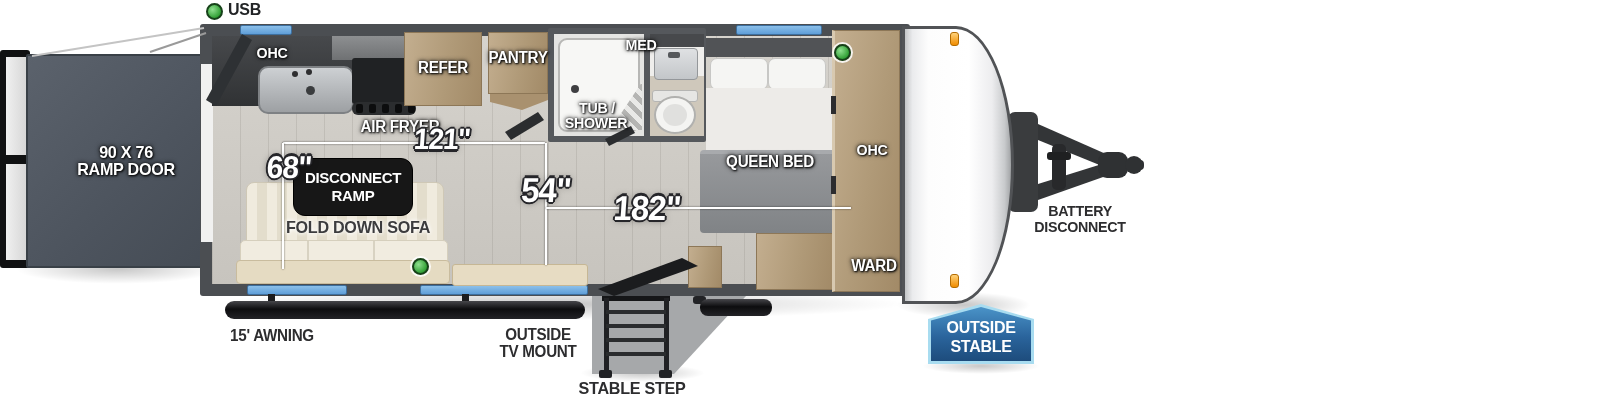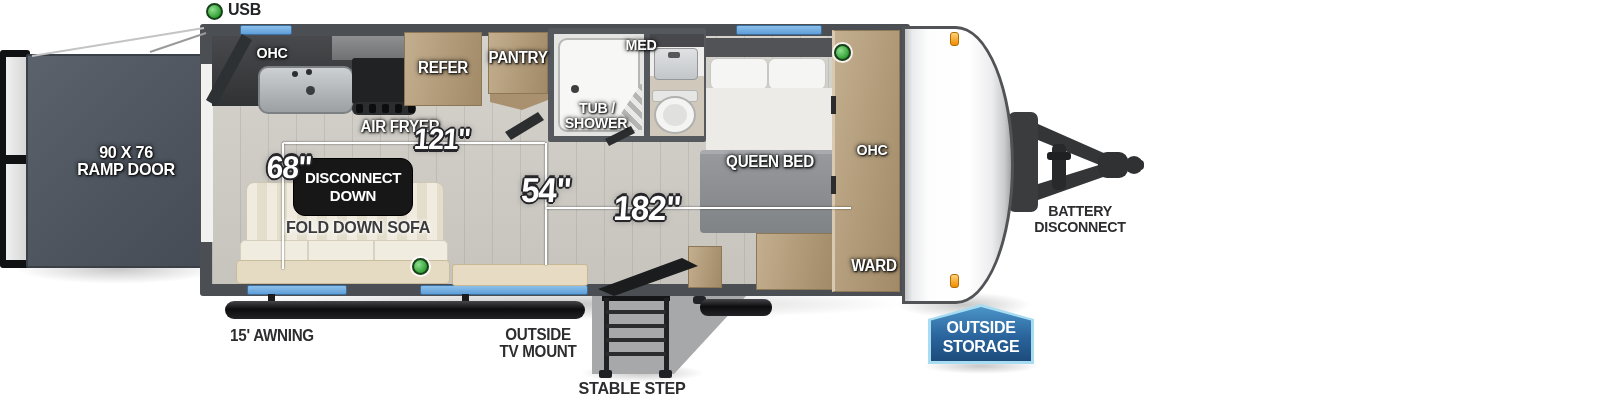--- a/index.html
+++ b/index.html
@@ -110,21 +110,21 @@
   <div class="a" style="left:246px;top:182px;width:196px;height:62px;border-radius:8px 8px 4px 4px;border:1px solid #cfc8b6;
        background:repeating-linear-gradient(90deg,#f0ebde 0 10px,#e3ddcc 10px 20px)"></div>
   <div class="a" style="left:240px;top:240px;width:206px;height:24px;background:#f1ece0;border:1px solid #d6cfbd;border-radius:5px"></div>
   <div class="a" style="left:307px;top:241px;width:2px;height:22px;background:#d8d2c2"></div>
   <div class="a" style="left:373px;top:241px;width:2px;height:22px;background:#d8d2c2"></div>
   <div class="a" style="left:236px;top:260px;width:212px;height:22px;background:#e5dbc2;border:1px solid #c9bc9e;border-radius:4px"></div>
   <div class="a" style="left:452px;top:264px;width:134px;height:20px;background:#e7dcc3;border:1px solid #c6b795;border-radius:3px"></div>
   <div class="a" style="left:293px;top:158px;width:118px;height:56px;background:#171717;border-radius:12px;border:1px solid #000;
        display:flex;flex-direction:column;align-items:center;justify-content:center">
     <span class="chip-line">DISCONNECT</span>
-    <span class="chip-line">DOWN</span>
+    <span class="chip-line">RAMP</span>
   </div>
 
   <div class="dot" style="left:412px;top:258px"></div>
   <div class="dot" style="left:834px;top:44px"></div>
 
   <div class="line" style="left:283px;top:142px;width:262px;height:2px"></div>
   <div class="line" style="left:282px;top:143px;width:2px;height:126px"></div>
   <div class="line" style="left:545px;top:143px;width:2px;height:122px"></div>
   <div class="line" style="left:546px;top:207px;width:305px;height:2px"></div>
 
@@ -187,21 +187,21 @@
   <div class="marker" style="left:950px;top:32px"></div>
   <div class="marker" style="left:950px;top:274px"></div>
 
   <div class="a" style="left:928px;top:304px;width:106px;height:60px;background:#a8dcf0;
        clip-path:polygon(50% 0,100% 25%,100% 100%,0 100%,0 25%)">
     <div class="a" style="left:3px;top:3px;width:100px;height:54px;
          background:linear-gradient(180deg,#4a93c8 0%,#2a649c 55%,#1d4c7c 100%);
          clip-path:polygon(50% 0,100% 25%,100% 100%,0 100%,0 25%)"></div>
     <div class="a" style="left:0;top:14px;width:106px;text-align:center;color:#fff;font-weight:bold;font-size:16px;line-height:19px;letter-spacing:-.3px">
       <div>OUTSIDE</div>
-      <div>STORAGE</div>
+      <div>STABLE</div>
     </div>
   </div>
 
   <div class="dot" style="left:206px;top:3px"></div>
   <div class="a" style="left:228px;top:1px;font-size:16px;font-weight:bold;color:#222426;letter-spacing:-.2px">USB</div>
   <div class="xlbl" style="left:272px;top:336px;font-size:16px">15' AWNING</div>
   <div class="xlbl" style="left:538px;top:335px;font-size:16px">OUTSIDE</div>
   <div class="xlbl" style="left:538px;top:352px;font-size:16px">TV MOUNT</div>
   <div class="xlbl" style="left:632px;top:389px;font-size:17px">STABLE STEP</div>
   <div class="xlbl" style="left:1080px;top:210px;font-size:15px">BATTERY</div>

